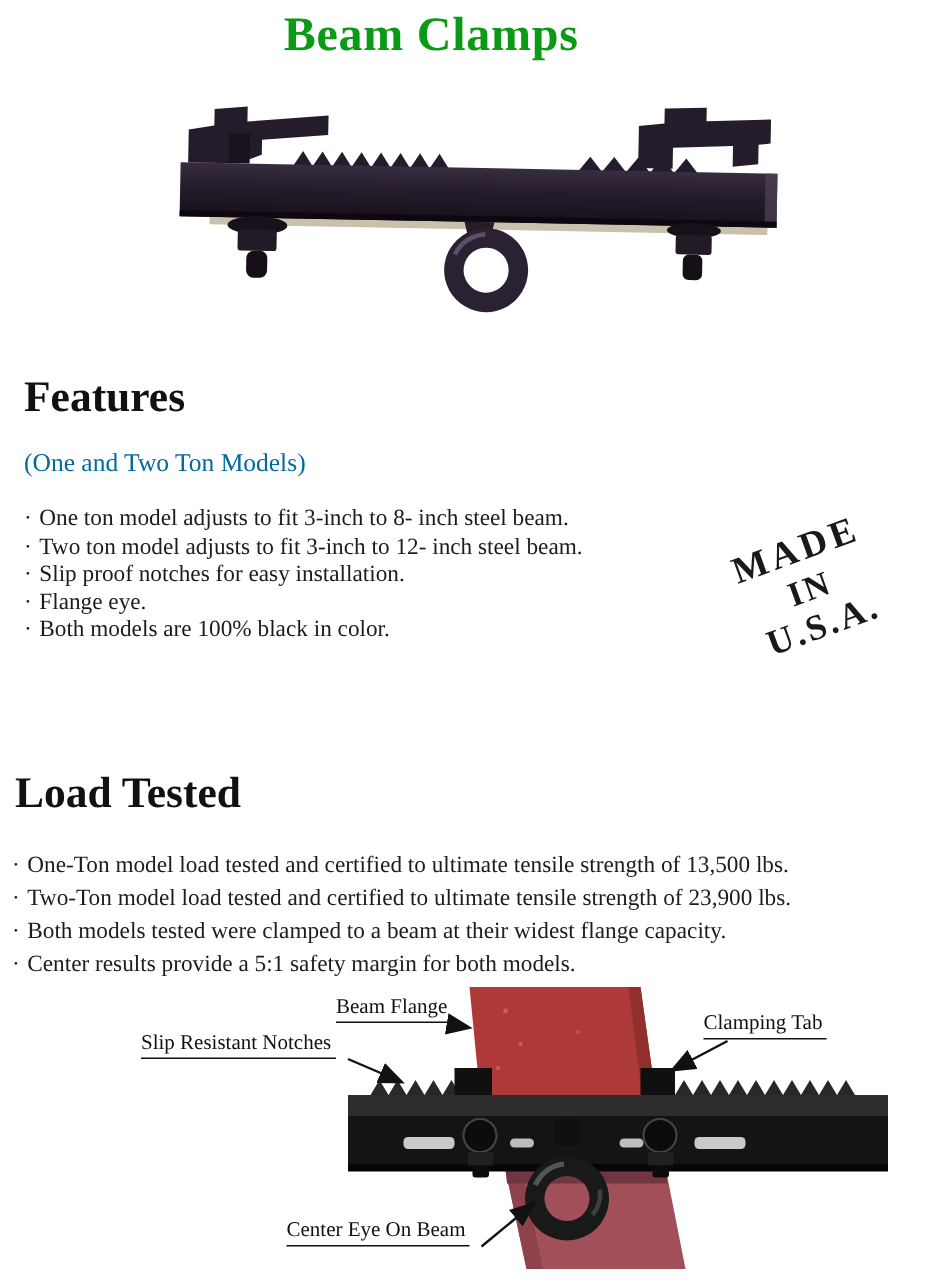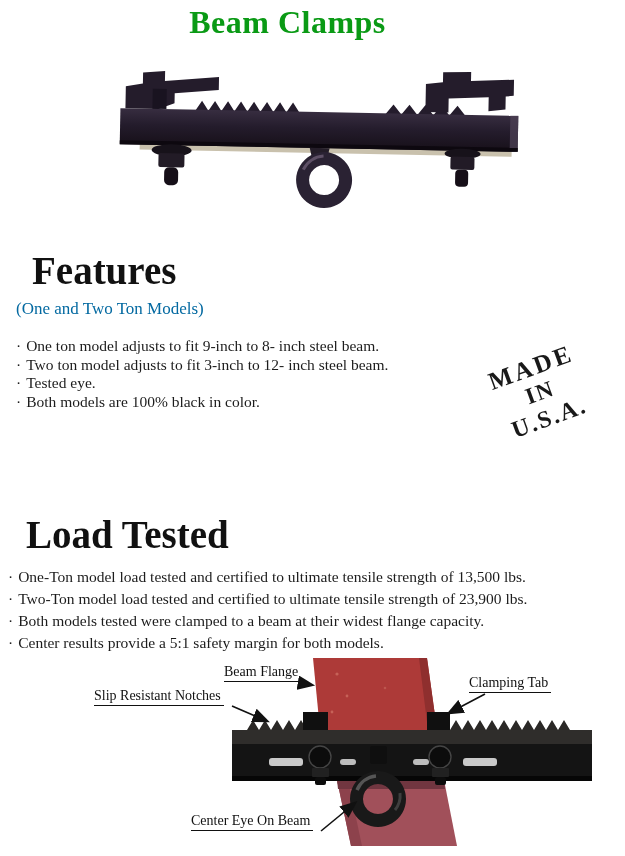--- a/index.html
+++ b/index.html
@@ -4,21 +4,21 @@
 <style>
   html,body{margin:0;padding:0;background:#fff;}
   body{width:625px;height:856px;position:relative;overflow:hidden;
        font-family:"Liberation Serif",serif;color:#1c1c1c;}
 
   .page-title{position:absolute;top:4px;left:0;width:575px;text-align:center;
     font-size:32px;font-weight:bold;color:#0a9a15;letter-spacing:.5px;}
 
   .photo{position:absolute;left:112px;top:62px;width:428px;height:166px;}
 
-  .sec-heading{position:absolute;font-size:39px;font-weight:bold;color:#111;line-height:1.1;margin-left:16px;}
+  .sec-heading{position:absolute;font-size:29px;font-weight:bold;color:#111;line-height:1.1;}
   #features-h{left:16px;top:250px;}
   #load-h{left:10px;top:514px;}
 
   .sub-heading{position:absolute;left:16px;top:299px;font-size:17px;color:#0369a1;}
 
   ul.blist{position:absolute;margin:0;padding:0;list-style:none;}
   #features-list{left:16px;top:337px;font-size:15.5px;line-height:18.5px;width:480px;}
   #load-list{left:8px;top:566px;font-size:15.5px;line-height:22px;width:612px;}
   ul.blist li{white-space:nowrap;}
   .blt{display:inline-block;margin-right:5px;}
@@ -80,23 +80,24 @@
     <path d="M198,86 h20 l-3,12 h-14 Z" fill="#241d28"></path>
     <path fill-rule="evenodd" fill="#2a2233" d="M213,90 a28,28 0 1,0 0.01,0 Z M213,103 a15,15 0 1,1 -0.01,0 Z"></path>
     <path d="M192,108 a24,24 0 0,1 20,-14" stroke="#5e5066" stroke-width="3" fill="none"></path>
   </g>
 </svg>
 
 <div class="sec-heading" id="features-h">Features</div>
 <div class="sub-heading">(One and Two Ton Models)</div>
 
 <ul class="blist" id="features-list">
-  <li><span class="blt">·</span><span>One ton model adjusts to fit 9-inch to 8- inch steel beam.</span></li>
+  <li><span class="blt">·</span><span>One ton model adjusts to fit 3-inch to 8- inch steel beam.</span></li>
   <li><span class="blt">·</span><span>Two ton model adjusts to fit 3-inch to 12- inch steel beam.</span></li>
-  <li><span class="blt">·</span><span>Tested eye.</span></li>
+  <li><span class="blt">·</span><span>Slip proof notches for easy installation.</span></li>
+  <li><span class="blt">·</span><span>Flange eye.</span></li>
   <li><span class="blt">·</span><span>Both models are 100% black in color.</span></li>
 </ul>
 
 <div class="stamp">
   <div class="l1">MADE</div>
   <div class="l2">IN</div>
   <div class="l3">U.S.A.</div>
 </div>
 
 <div class="sec-heading" id="load-h">Load Tested</div>

